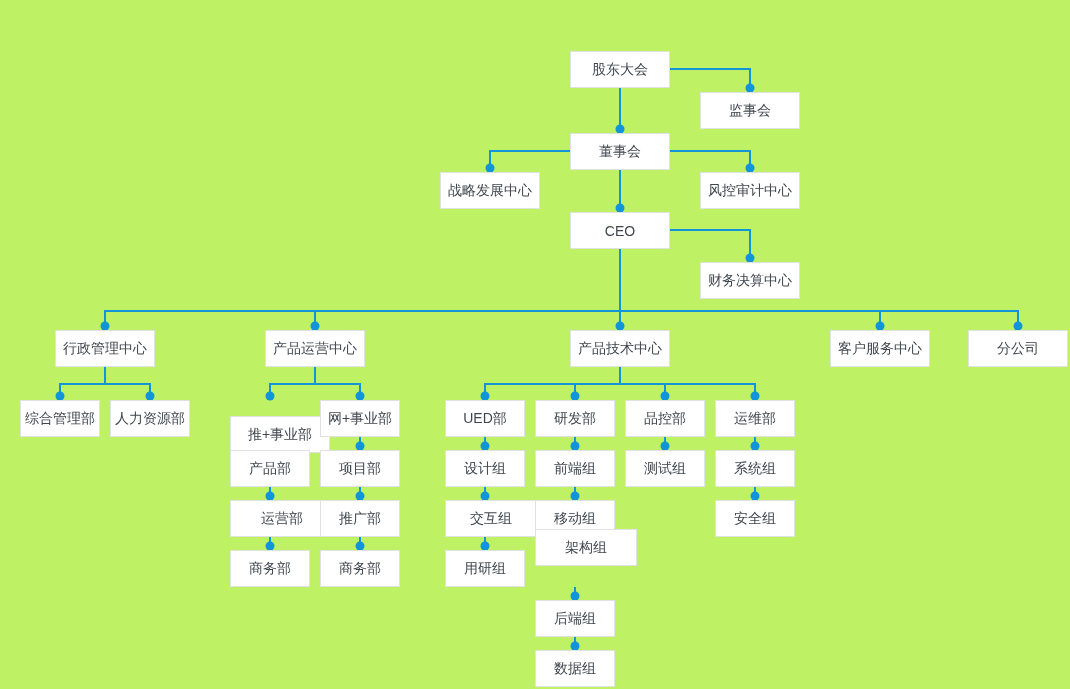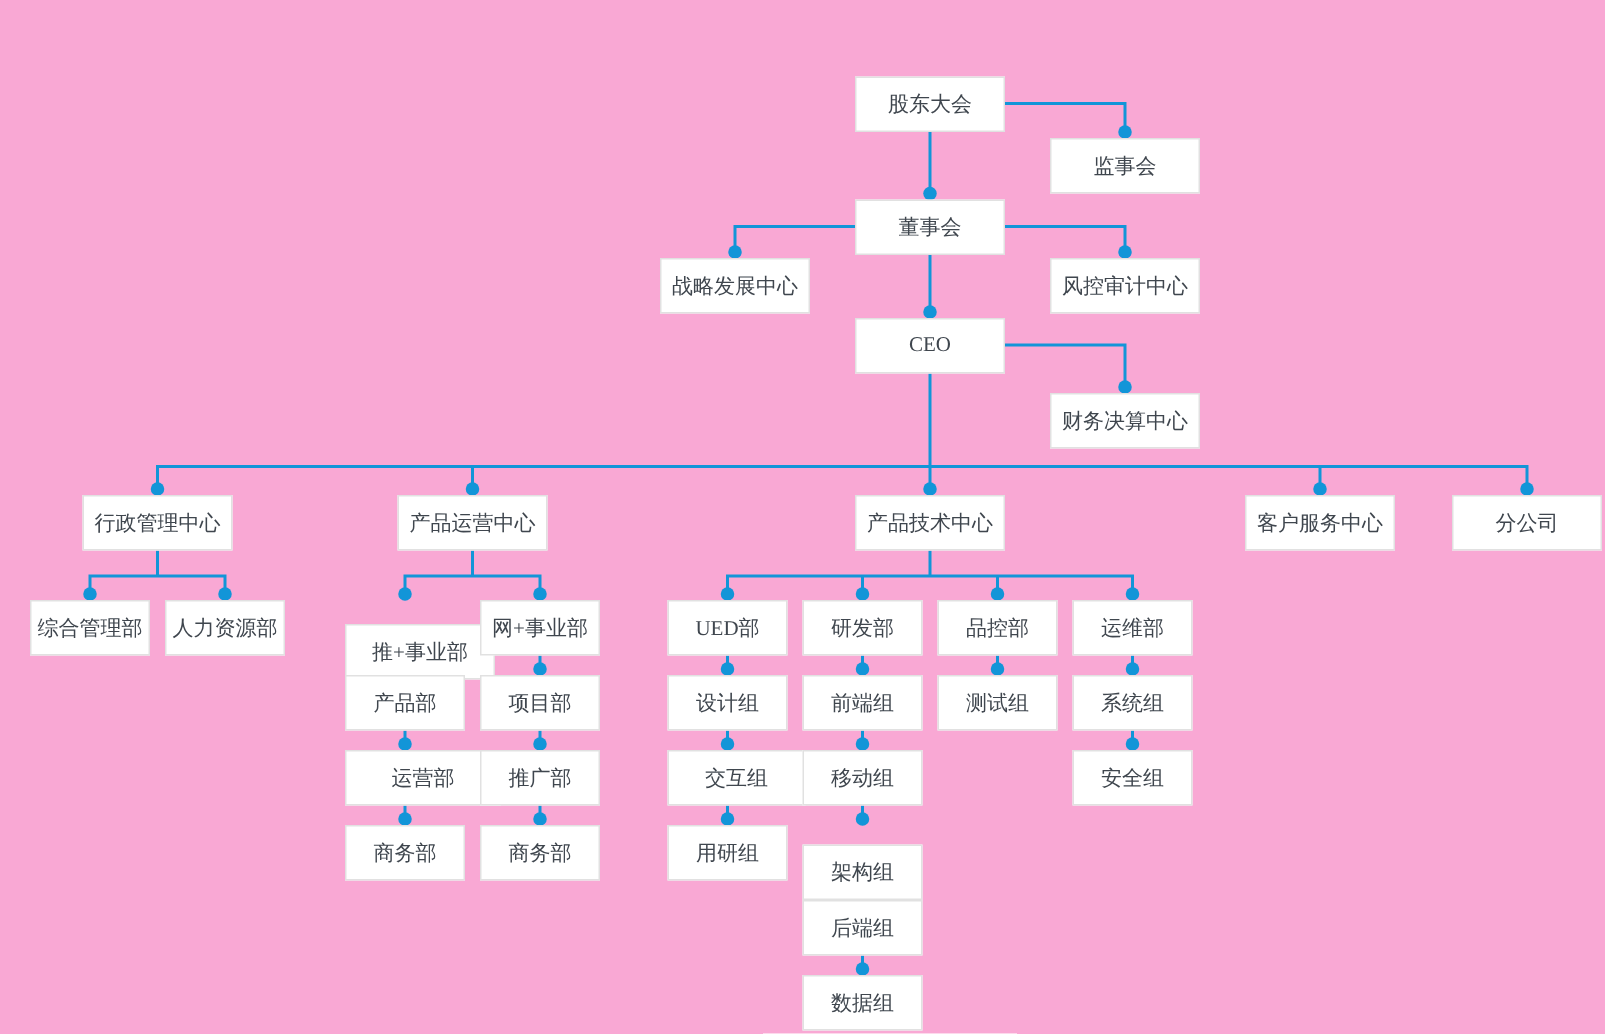--- a/index.html
+++ b/index.html
@@ -1,18 +1,18 @@
 <!DOCTYPE html>
 <html><head>
 <meta charset="utf-8">
 <style>
   html, body { margin:0; padding:0; background:#ffffff; }
   .canvas {
-    position:relative; width:1070px; height:689px; background:#f9a8d4;
-    font-family:Liberation Serif, serif; overflow:hidden;
+    position:relative; width:1070px; height:689px; background:#bef264;
+    font-family:Liberation Sans, sans-serif; overflow:hidden;
   }
   .connectors { position:absolute; left:0; top:0; width:1070px; height:689px; }
   .connectors path { fill:none; stroke:#1295d8; stroke-width:2; }
   .connectors circle { fill:#1295d8; stroke:none; }
   .node {
     position:absolute; height:37px; box-sizing:border-box;
     background:#ffffff; border:1px solid #e1e1e1;
     display:flex; align-items:center; justify-content:center;
     font-size:14px; color:#3f464e; white-space:nowrap;
   }
@@ -119,18 +119,18 @@
 
   <div class="node" style="left:230px;top:500px;width:104px">运营部</div>
   <div class="node" style="left:320px;top:500px;width:80px">推广部</div>
   <div class="node" style="left:445px;top:500px;width:92px">交互组</div>
   <div class="node" style="left:535px;top:500px;width:80px">移动组</div>
   <div class="node" style="left:715px;top:500px;width:80px">安全组</div>
 
   <div class="node" style="left:230px;top:550px;width:80px">商务部</div>
   <div class="node" style="left:320px;top:550px;width:80px">商务部</div>
   <div class="node" style="left:445px;top:550px;width:80px">用研组</div>
-  <div class="node" style="left:535px;top:563px;width:80px">架构组</div>
+  <div class="node" style="left:535px;top:529px;width:102px">架构组</div>
 
   <div class="node" style="left:535px;top:600px;width:80px">后端组</div>
   <div class="node" style="left:535px;top:650px;width:80px">数据组</div>
 
 </div>
 
 </body></html>

